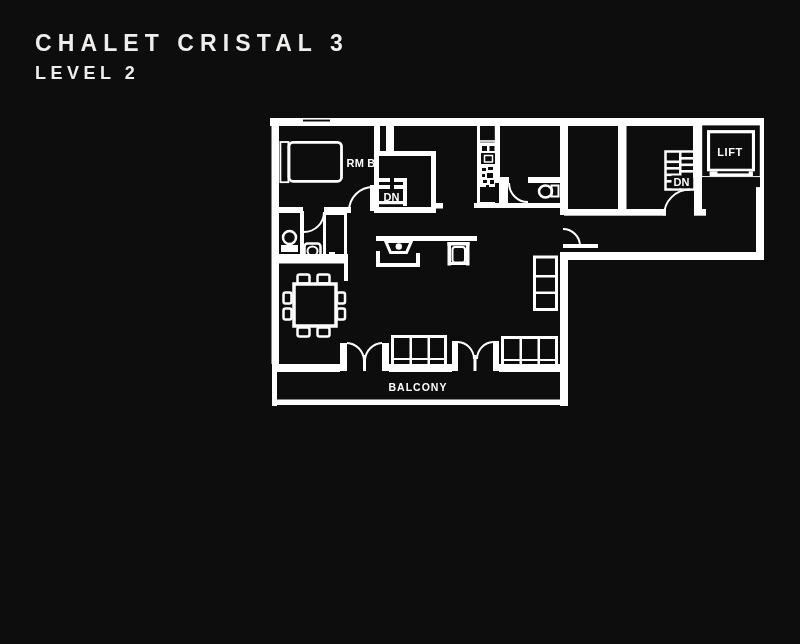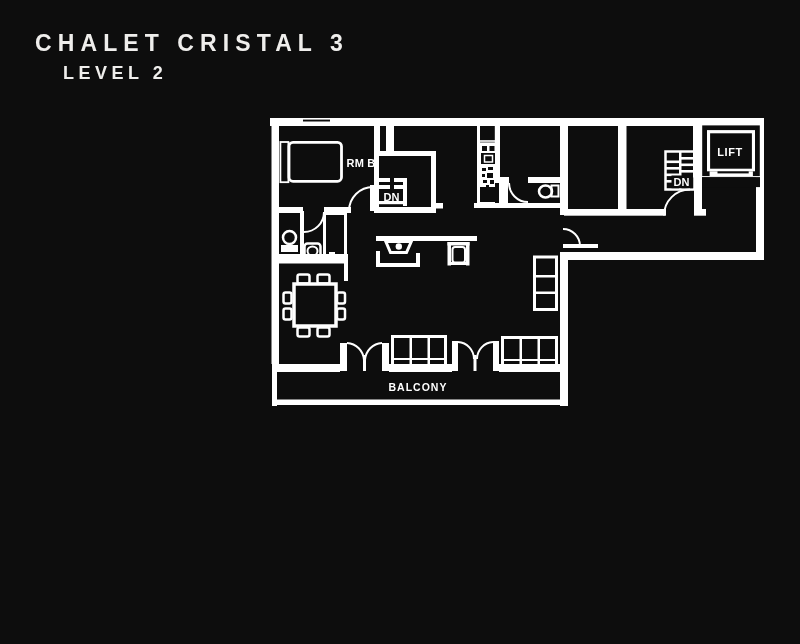--- a/index.html
+++ b/index.html
@@ -7,21 +7,21 @@
         font-family:"Liberation Sans", sans-serif;padding-left:47px;}
   svg{transform:translateZ(0);}
   svg text{font-family:"Liberation Sans", sans-serif;}
 </style>
 </head>
 <body>
 <div class="page">
 
 <div style="position:absolute;left:35px;top:30px;color:#efeeec;font-size:23px;font-weight:bold;letter-spacing:6.1px;">CHALET CRISTAL 3</div>
 
-<div style="position:absolute;left:35px;top:63px;color:#efeeec;font-size:18px;font-weight:bold;letter-spacing:4.5px;margin-left:28px;">LEVEL 2</div>
+<div style="position:absolute;left:35px;top:63px;color:#efeeec;font-size:18px;font-weight:bold;letter-spacing:4.5px;">LEVEL 2</div>
 
 <svg width="800" height="644" viewBox="0 0 800 644" style="position:absolute;left:0;top:0;" fill="#ffffff">
 
 <rect x="270" y="118" width="494" height="8"></rect>
 
 <rect x="303" y="119.6" width="27" height="1.9" fill="#0d0d0d"></rect>
 
 <rect x="271.5" y="118" width="7.5" height="246"></rect>
 
 <rect x="756" y="118" width="8" height="142"></rect>

